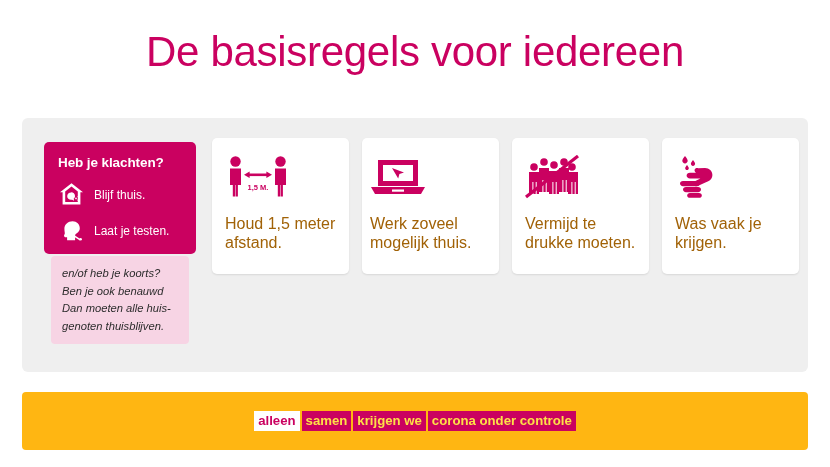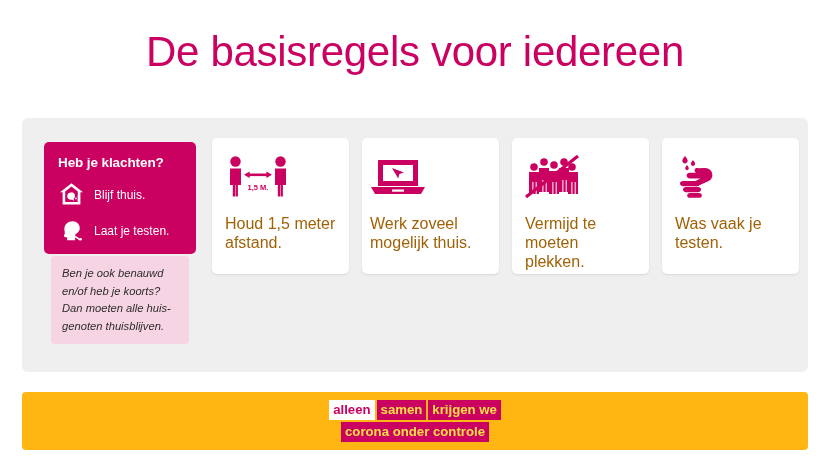--- a/index.html
+++ b/index.html
@@ -131,21 +131,20 @@
   
   .footer-banner {
     position: absolute;
     left: 22px;
     top: 392px;
     width: 786px;
     height: 58px;
     background: #ffb612;
     border-radius: 4px;
     display: flex;
-    flex-direction: column;
     align-items: center;
     justify-content: center;
     gap: 2px;
   }
   .slogan-line {
     display: flex;
     gap: 2px;
   }
   .chip {
     font-size: 13.2px;
@@ -192,22 +191,22 @@
                      1.9-1.4 3.0-3.0 3.0-5.0 0-3.8-3.0-7.0-7.2-7.0 Z" fill="#ffffff"></path>
             <rect x="14.6" y="17.0" width="9.6" height="1.5" transform="rotate(33 14.6 17.0)" fill="#ffffff"></rect>
             <circle cx="22.6" cy="22.2" r="1.3" fill="#ffffff"></circle>
           </svg>
         </span>
         <span class="txt">Laat je testen.</span>
       </div>
     </div>
 
     <div class="pink-note">
+      <p>en/of heb je koorts?</p>
       <p>Ben je ook benauwd</p>
-      <p>en/of heb je koorts?</p>
       <p>Dan moeten alle huis-</p>
       <p>genoten thuisblijven.</p>
     </div>
 
     <div class="rule-card" id="card-distance">
       <div class="icon-wrap">
         <svg width="66" height="48" viewBox="0 0 66 48">
 
           <circle cx="10.5" cy="7.5" r="5.2" fill="#ca0160"></circle>
           <path d="M5.0 14.5 h11 v16.5 h-3.1 v11.5 h-2.3 v-11.5 h-0.5 v11.5 h-2.3 v-11.5 h-2.8 Z" fill="#ca0160"></path>
@@ -257,21 +256,21 @@
           <path d="M24 16 h10 v23 h-2.3 v-12 h-1 v12 h-2.3 v-12 h-1 v12 h-3.4 Z" fill="#ca0160"></path>
           <path d="M34 13 h10 v24 h-2.3 v-12 h-1 v12 h-2.3 v-12 h-1 v12 h-3.4 Z" fill="#ca0160"></path>
           <path d="M43 17 h10 v22 h-2.3 v-12 h-1 v12 h-2.3 v-12 h-1 v12 h-3.4 Z" fill="#ca0160"></path>
 
           <path d="M1 42 L53 1" stroke="#ca0160" stroke-width="3.2" fill="none"></path>
           <path d="M2.6 43.4 L54.6 2.4" stroke="#ffffff" stroke-width="1.4" fill="none" opacity="0.0"></path>
         </svg>
       </div>
       <div class="rule-text">
         <div>Vermijd te</div>
-        <div>moeten plekken.</div>
+        <div>drukke moeten.</div>
       </div>
     </div>
 
     <div class="rule-card" id="card-hands">
       <div class="icon-wrap">
         <svg width="52" height="48" viewBox="0 0 52 48">
 
           <path d="M10 2 c1.8 2.4 2.7 3.6 2.7 4.8 0 1.5-1.2 2.6-2.7 2.6 -1.5 0-2.7-1.1-2.7-2.6 0-1.2 0.9-2.4 2.7-4.8 Z" fill="#ca0160"></path>
           <path d="M18 6 c1.4 1.9 2.1 2.8 2.1 3.8 0 1.2-0.9 2.1-2.1 2.1 -1.2 0-2.1-0.9-2.1-2.1 0-1.0 0.7-1.9 2.1-3.8 Z" fill="#ca0160"></path>
           <path d="M12 11 c1.2 1.6 1.8 2.4 1.8 3.2 0 1.0-0.8 1.8-1.8 1.8 -1.0 0-1.8-0.8-1.8-1.8 0-0.8 0.6-1.6 1.8-3.2 Z" fill="#ca0160"></path>
@@ -280,21 +279,21 @@
                    -0.8-1.5-0.2-3.0 1.6-3.9 l5.0-2.4 -10.4 0 c-2.0 0-3.4-1.2-3.4-2.9 0-1.7 1.4-2.9 3.4-2.9 l6.0 0
                    c-1.2-0.8-1.7-1.8-1.4-2.9 0.4-1.4 1.8-2.0 3.6-1.6 Z" fill="#ca0160"></path>
 
           <path d="M8 27 l14 0 c1.8 0 3.0 1.1 3.0 2.6 0 1.5-1.2 2.6-3.0 2.6 l-14 0 c-1.8 0-3.0-1.1-3.0-2.6 0-1.5 1.2-2.6 3.0-2.6 Z" fill="#ca0160"></path>
           <path d="M11 33 l12 0 c1.8 0 3.0 1.1 3.0 2.6 0 1.5-1.2 2.6-3.0 2.6 l-12 0 c-1.8 0-3.0-1.1-3.0-2.6 0-1.5 1.2-2.6 3.0-2.6 Z" fill="#ca0160"></path>
           <path d="M15 39 l9 0 c1.7 0 2.8 1.0 2.8 2.4 0 1.4-1.1 2.4-2.8 2.4 l-9 0 c-1.7 0-2.8-1.0-2.8-2.4 0-1.4 1.1-2.4 2.8-2.4 Z" fill="#ca0160"></path>
         </svg>
       </div>
       <div class="rule-text">
         <div>Was vaak je</div>
-        <div>testen.</div>
+        <div>krijgen.</div>
       </div>
     </div>
 
   </div>
 
   <div class="footer-banner">
     <div class="slogan-line">
       <span class="chip chip-white">alleen</span>
       <span class="chip chip-magenta">samen</span>
       <span class="chip chip-magenta">krijgen we</span>

